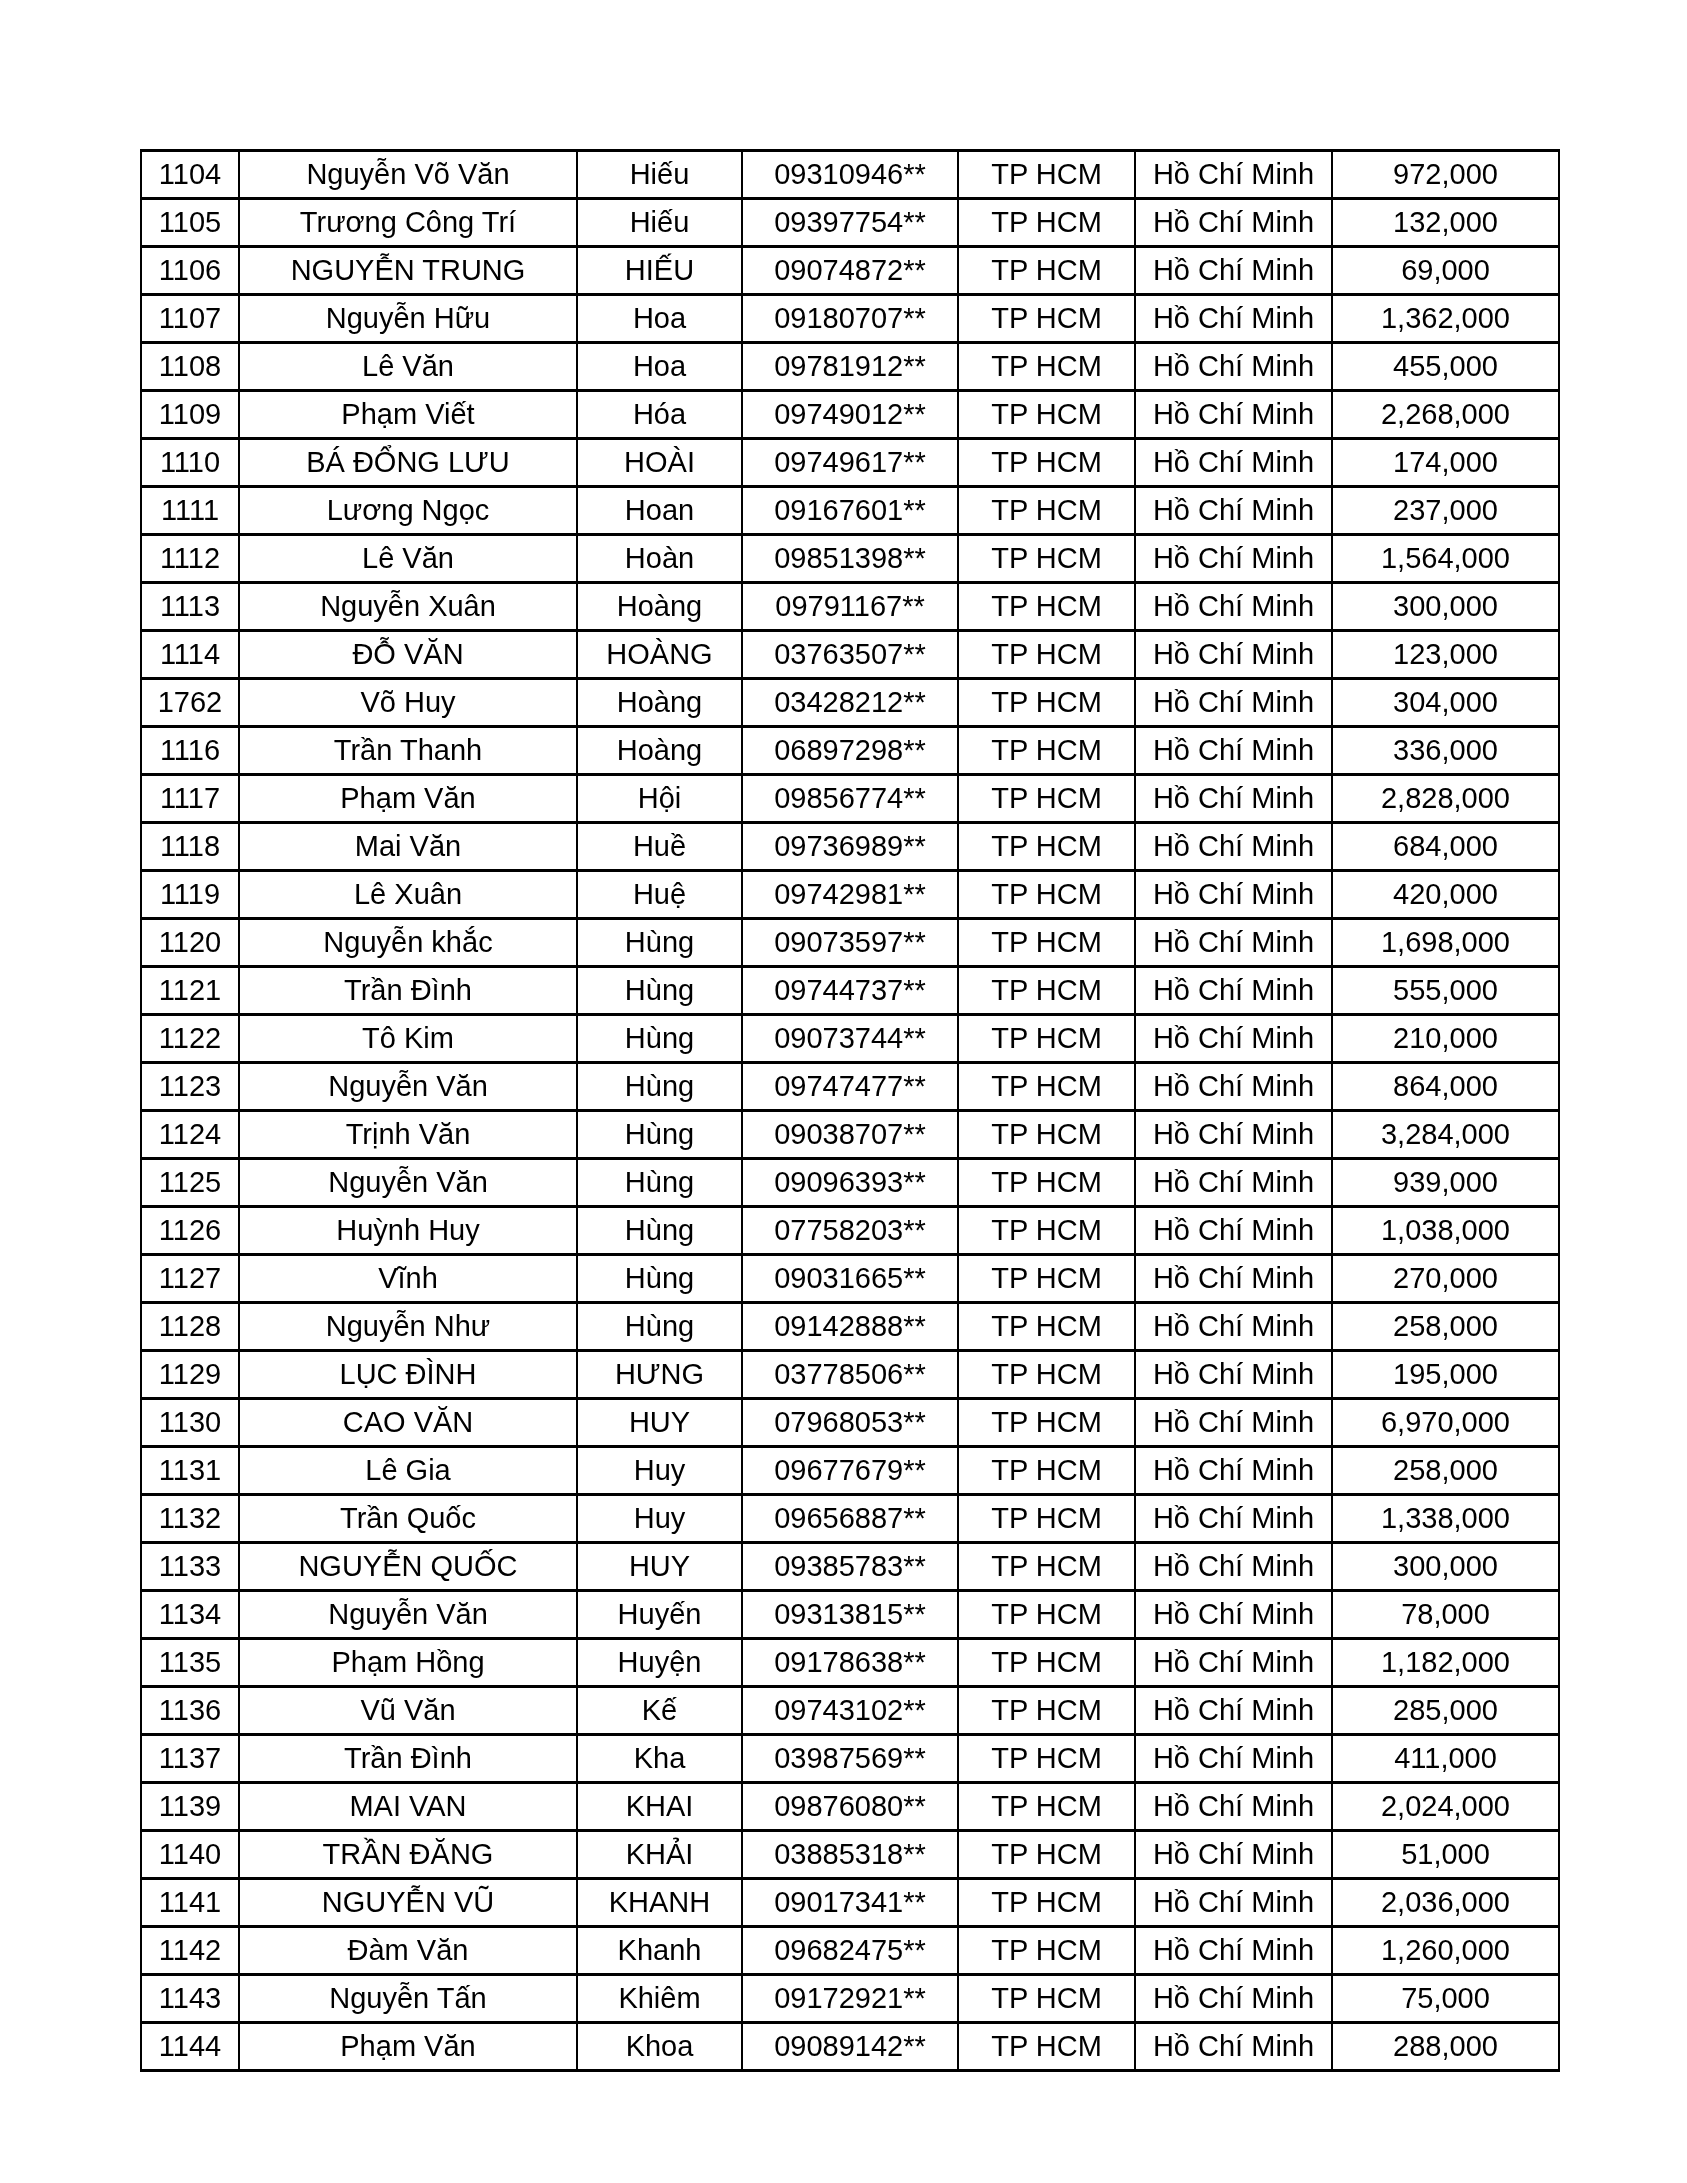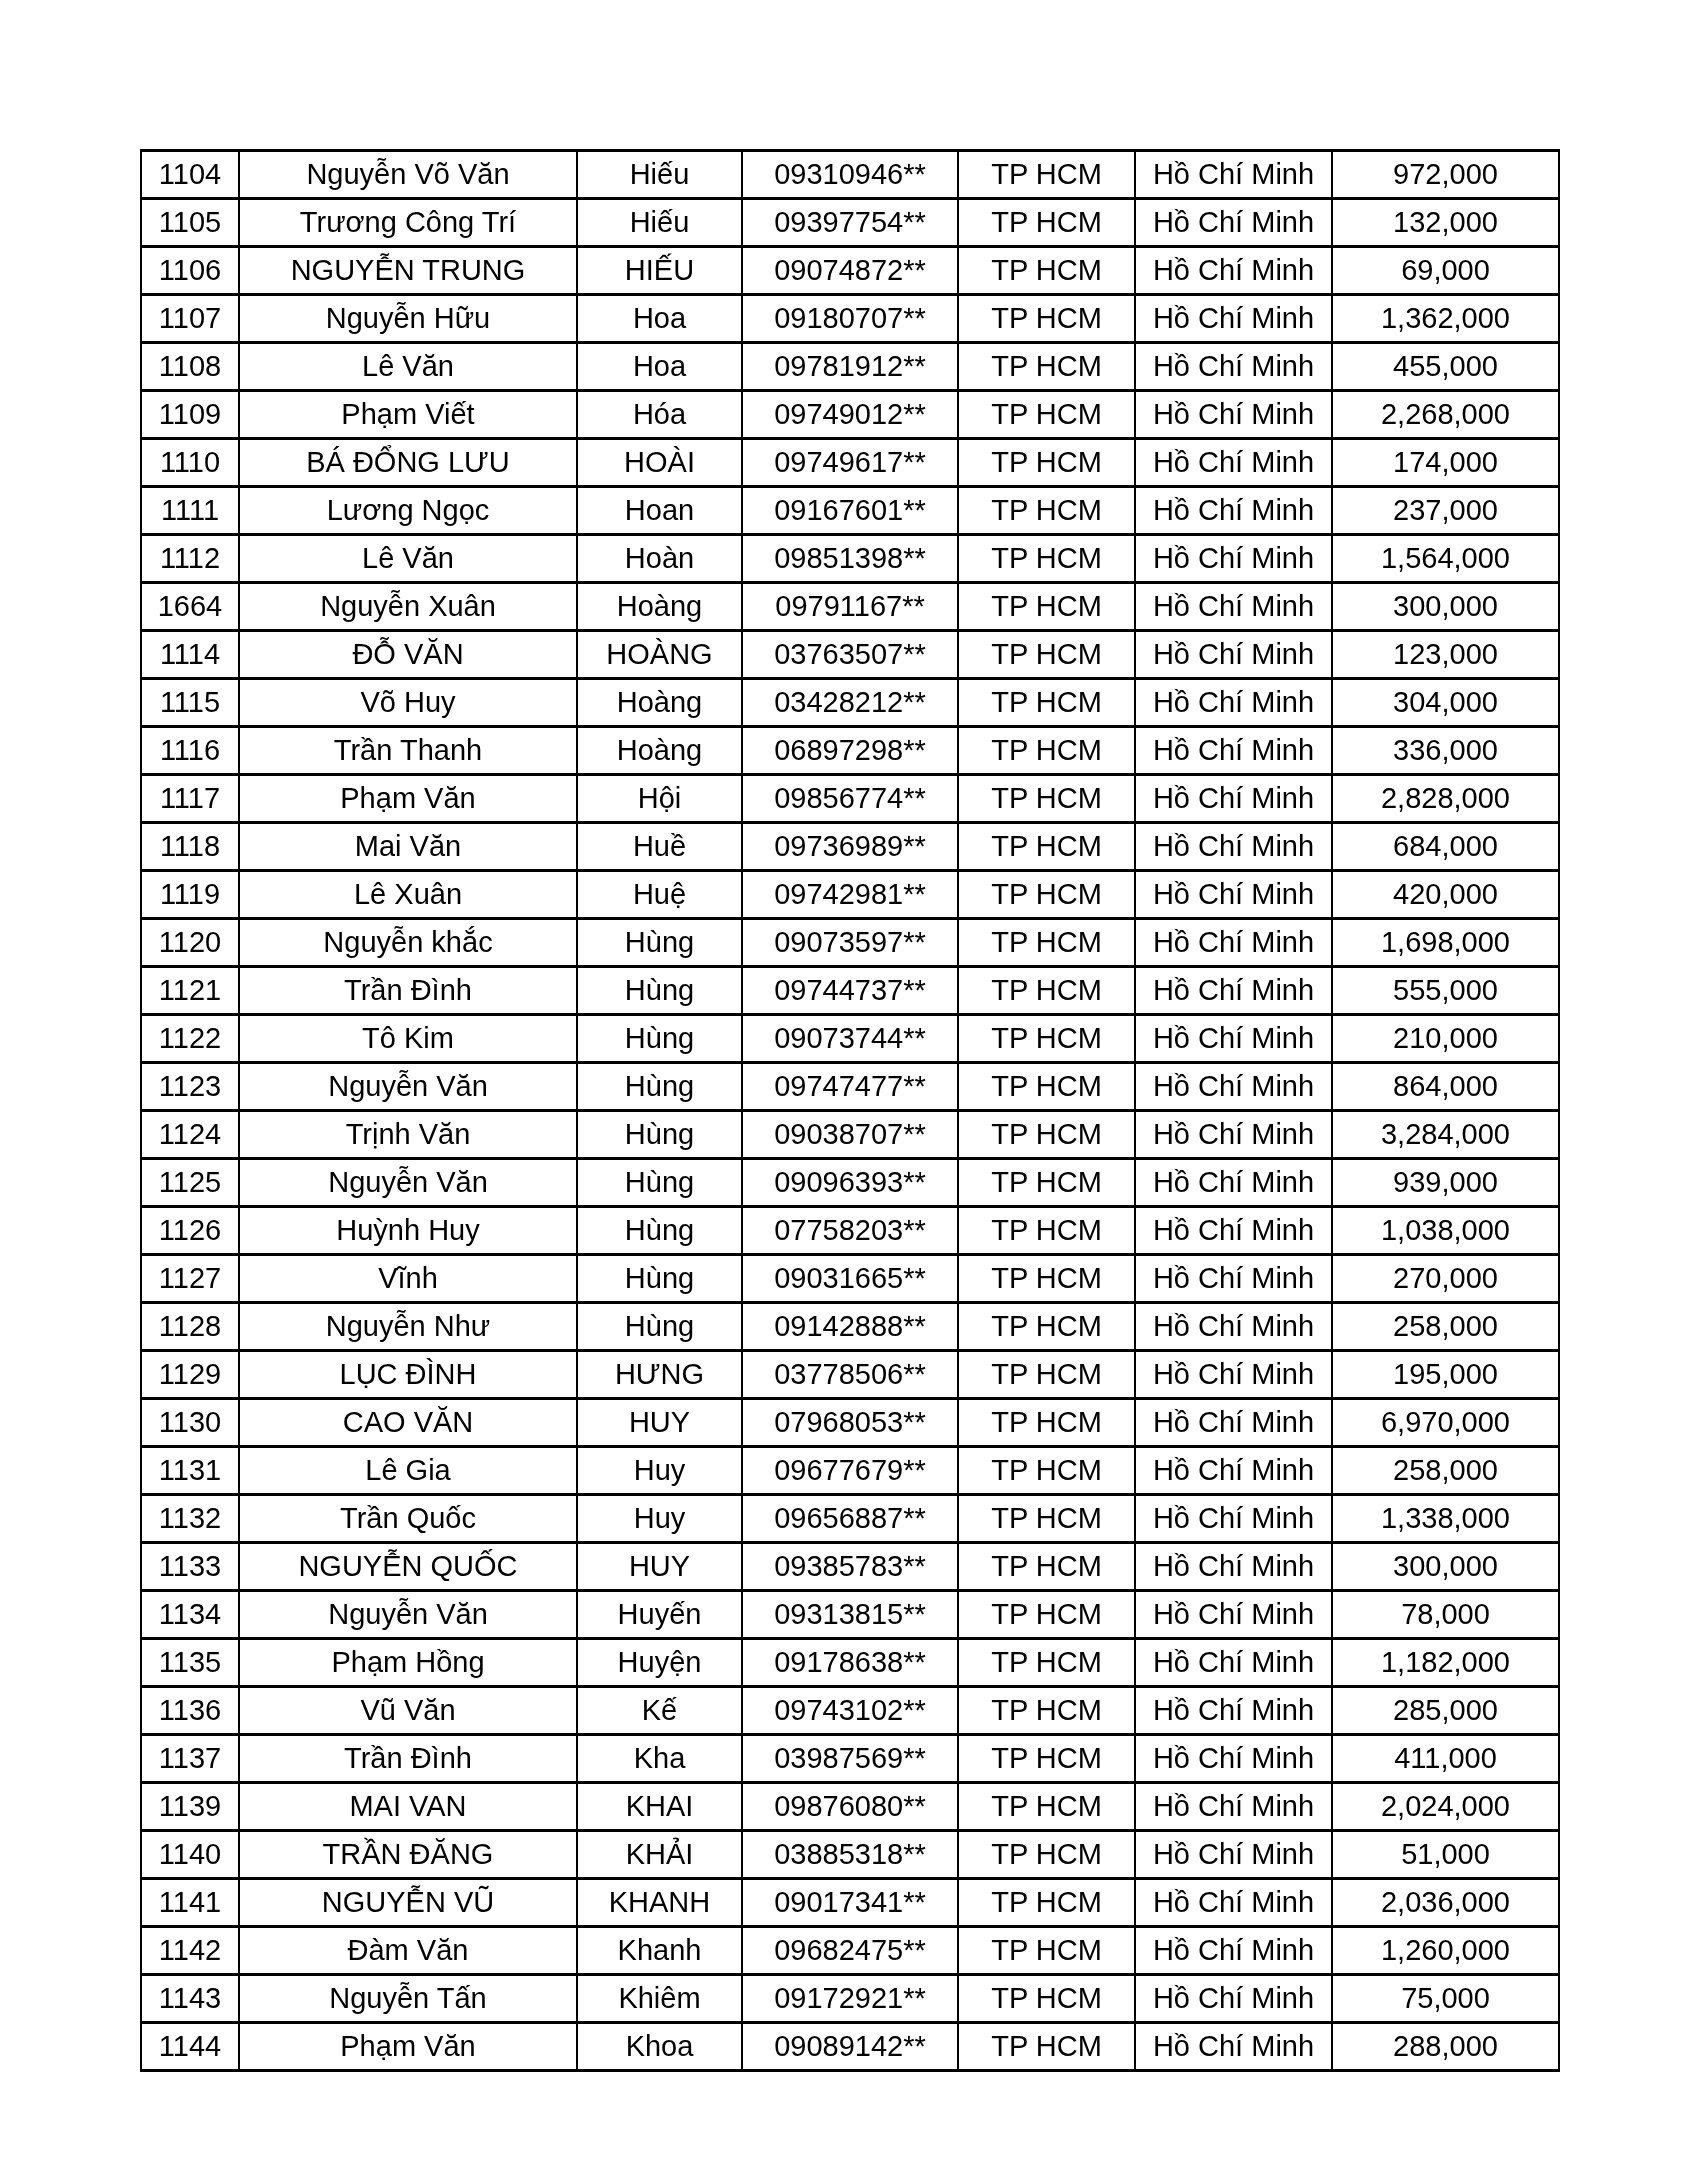--- a/index.html
+++ b/index.html
@@ -126,39 +126,39 @@
         <tr>
     <td class="c-id">1112</td>
     <td class="c-last">Lê Văn</td>
     <td class="c-first">Hoàn</td>
     <td class="c-phone">09851398**</td>
     <td class="c-area">TP HCM</td>
     <td class="c-province">Hồ Chí Minh</td>
     <td class="c-amount">1,564,000</td>
   </tr>
         <tr>
-    <td class="c-id">1664</td>
+    <td class="c-id">1113</td>
     <td class="c-last">Nguyễn Xuân</td>
     <td class="c-first">Hoàng</td>
     <td class="c-phone">09791167**</td>
     <td class="c-area">TP HCM</td>
     <td class="c-province">Hồ Chí Minh</td>
     <td class="c-amount">300,000</td>
   </tr>
         <tr>
     <td class="c-id">1114</td>
     <td class="c-last">ĐỖ VĂN</td>
     <td class="c-first">HOÀNG</td>
     <td class="c-phone">03763507**</td>
     <td class="c-area">TP HCM</td>
     <td class="c-province">Hồ Chí Minh</td>
     <td class="c-amount">123,000</td>
   </tr>
         <tr>
-    <td class="c-id">1115</td>
+    <td class="c-id">1762</td>
     <td class="c-last">Võ Huy</td>
     <td class="c-first">Hoàng</td>
     <td class="c-phone">03428212**</td>
     <td class="c-area">TP HCM</td>
     <td class="c-province">Hồ Chí Minh</td>
     <td class="c-amount">304,000</td>
   </tr>
         <tr>
     <td class="c-id">1116</td>
     <td class="c-last">Trần Thanh</td>

